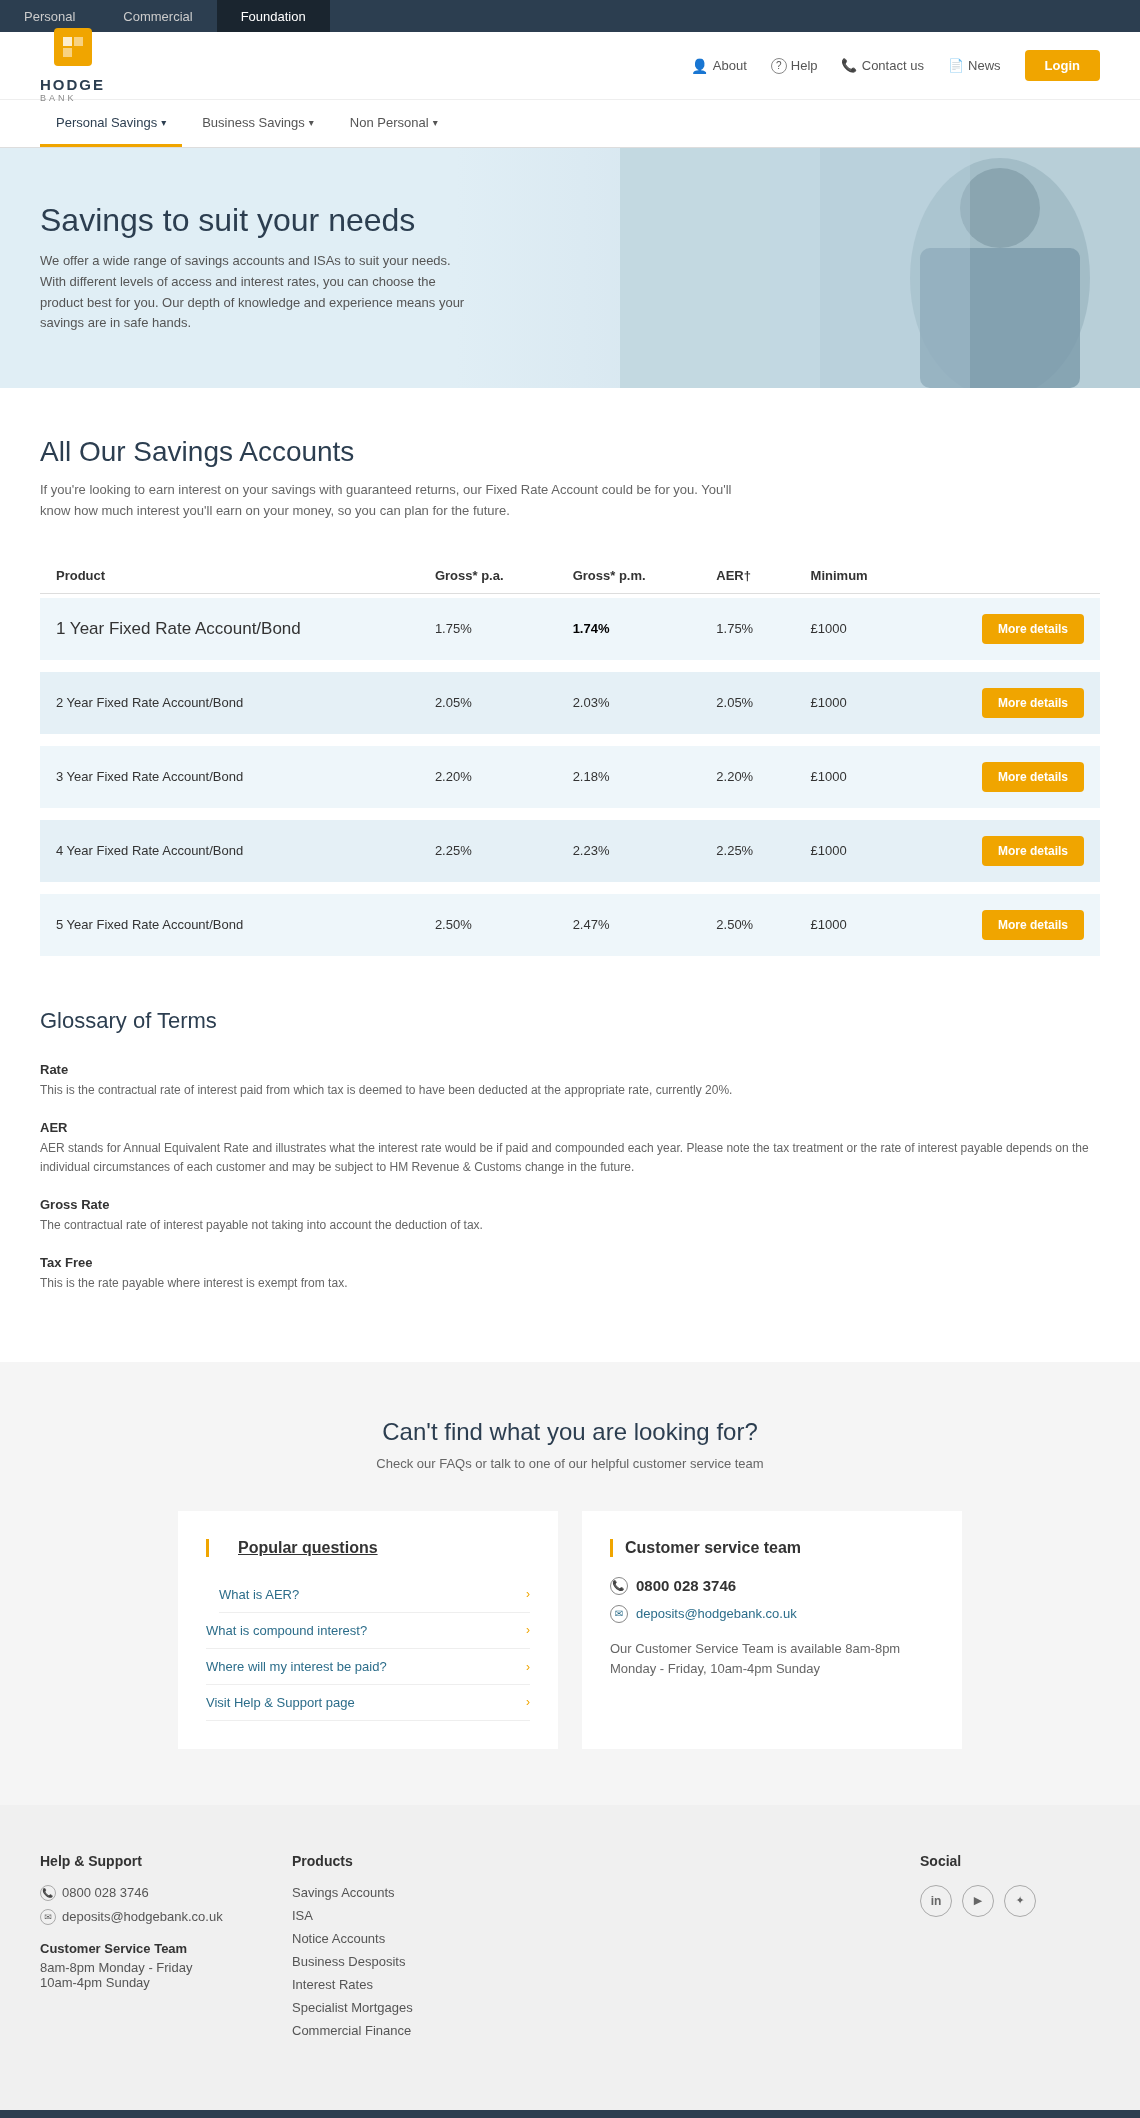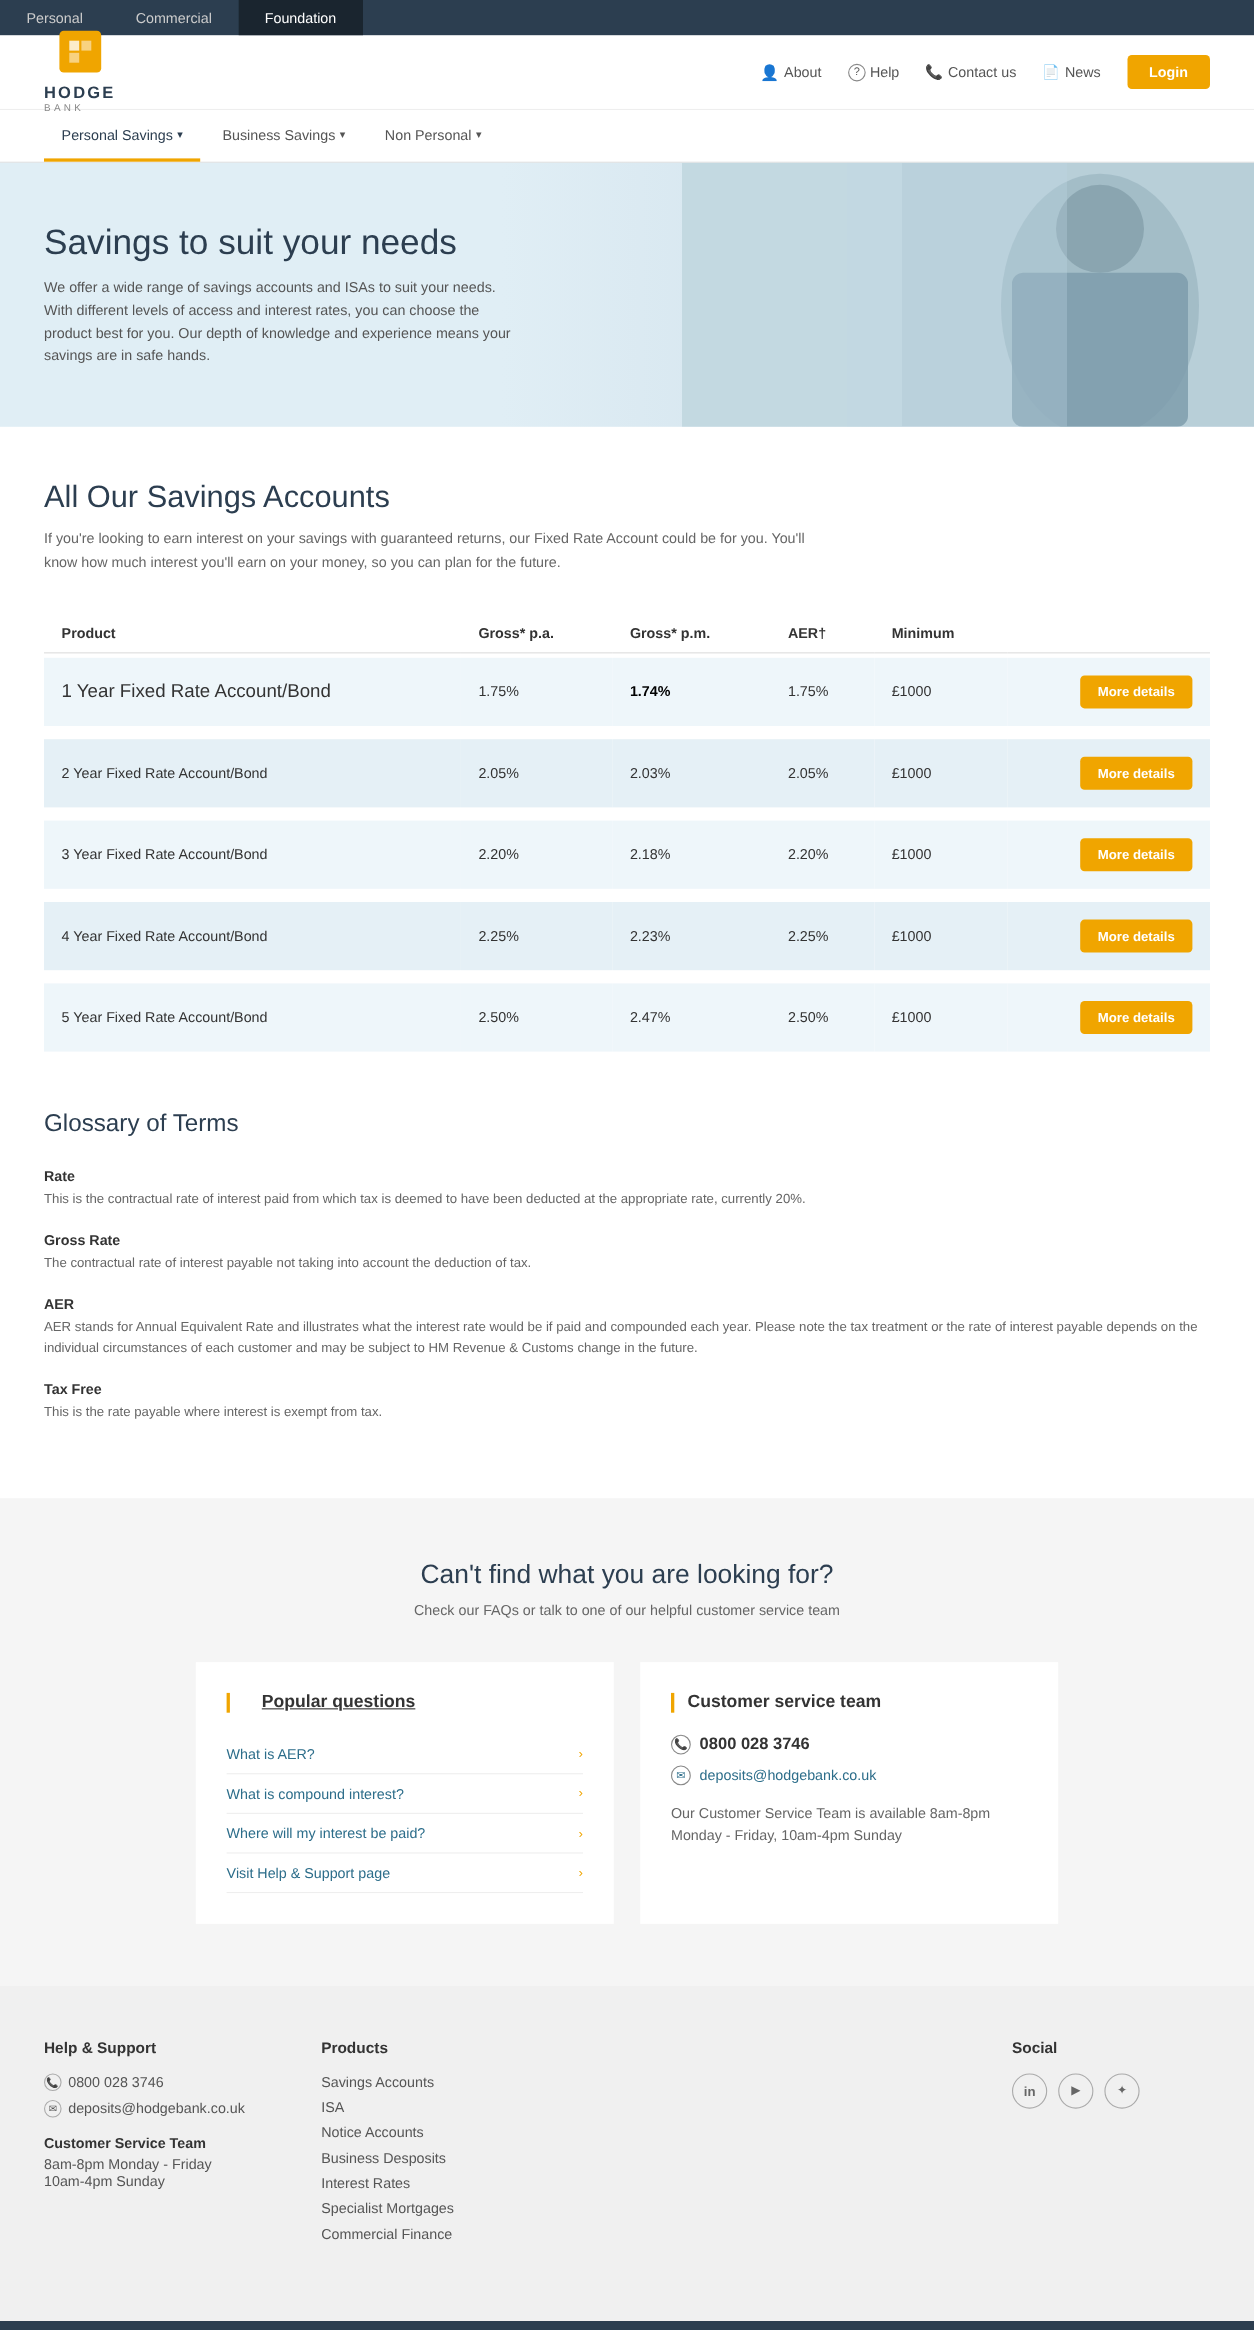--- a/index.html
+++ b/index.html
@@ -157,43 +157,43 @@
 </div>
 
 <div style="padding:0 40px 48px;">
   <h3 style="font-size:22px; color:#2c3e50; font-weight:normal; margin-bottom:28px;">Glossary of Terms</h3>
   <div id="glossary-terms">
       <div>
       <div style="font-weight:bold; font-size:13px; color:#333; margin-bottom:4px;">Rate</div>
       <p style="font-size:12px; color:#666; line-height:1.6; margin-bottom:20px;">This is the contractual rate of interest paid from which tax is deemed to have been deducted at the appropriate rate, currently 20%.</p>
     </div>
       <div>
+      <div style="font-weight:bold; font-size:13px; color:#333; margin-bottom:4px;">AER</div>
+      <p style="font-size:12px; color:#666; line-height:1.6; margin-bottom:20px;">AER stands for Annual Equivalent Rate and illustrates what the interest rate would be if paid and compounded each year. Please note the tax treatment or the rate of interest payable depends on the individual circumstances of each customer and may be subject to HM Revenue &amp; Customs change in the future.</p>
+    </div>
+      <div>
       <div style="font-weight:bold; font-size:13px; color:#333; margin-bottom:4px;">Gross Rate</div>
       <p style="font-size:12px; color:#666; line-height:1.6; margin-bottom:20px;">The contractual rate of interest payable not taking into account the deduction of tax.</p>
-    </div>
-      <div>
-      <div style="font-weight:bold; font-size:13px; color:#333; margin-bottom:4px;">AER</div>
-      <p style="font-size:12px; color:#666; line-height:1.6; margin-bottom:20px;">AER stands for Annual Equivalent Rate and illustrates what the interest rate would be if paid and compounded each year. Please note the tax treatment or the rate of interest payable depends on the individual circumstances of each customer and may be subject to HM Revenue &amp; Customs change in the future.</p>
     </div>
       <div>
       <div style="font-weight:bold; font-size:13px; color:#333; margin-bottom:4px;">Tax Free</div>
       <p style="font-size:12px; color:#666; line-height:1.6; margin-bottom:20px;">This is the rate payable where interest is exempt from tax.</p>
     </div>
     </div>
 </div>
 
 <div style="background:#f5f5f5; padding:56px 40px; text-align:center;">
   <h2 style="font-size:24px; color:#2c3e50; font-weight:normal; margin-bottom:10px;">Can't find what you are looking for?</h2>
   <p style="font-size:13px; color:#666; margin-bottom:40px;">Check our FAQs or talk to one of our helpful customer service team</p>
   <div style="display:flex; gap:24px; justify-content:center;">
 
     <div style="background:white; padding:28px; width:380px; text-align:left;">
       <div style="font-size:16px; font-weight:bold; color:#333; margin-bottom:20px; padding-left:29px; border-left:3px solid #f0a500;text-decoration:underline;">Popular questions</div>
       <div id="popular-questions-list">
-          <div style="display: flex; align-items: flex-start; justify-content: space-between; padding: 10px 0px; border-bottom: 1px solid rgb(238, 238, 238); font-size: 13px; color: rgb(44, 109, 138); cursor: pointer;">
+          <div style="display: flex; align-items: flex-start; justify-content: space-between; padding: 10px 0px; border-bottom: 1px solid rgb(238, 238, 238); font-size: 13px; color: rgb(44, 109, 138); cursor: pointer; margin-left: 13px;">
             <span>What is AER?</span>
             <span style="color:#f0a500; font-size:12px;">›</span>
           </div>
           <div style="display: flex; align-items: center; justify-content: space-between; padding: 10px 0px; border-bottom: 1px solid rgb(238, 238, 238); font-size: 13px; color: rgb(44, 109, 138); cursor: pointer;">
             <span>What is compound interest?</span>
             <span style="color:#f0a500; font-size:12px;">›</span>
           </div>
           <div style="display: flex; align-items: flex-end; justify-content: space-between; padding: 10px 0px; border-bottom: 1px solid rgb(238, 238, 238); font-size: 13px; color: rgb(44, 109, 138); cursor: pointer;">
             <span>Where will my interest be paid?</span>
             <span style="color:#f0a500; font-size:12px;">›</span>

